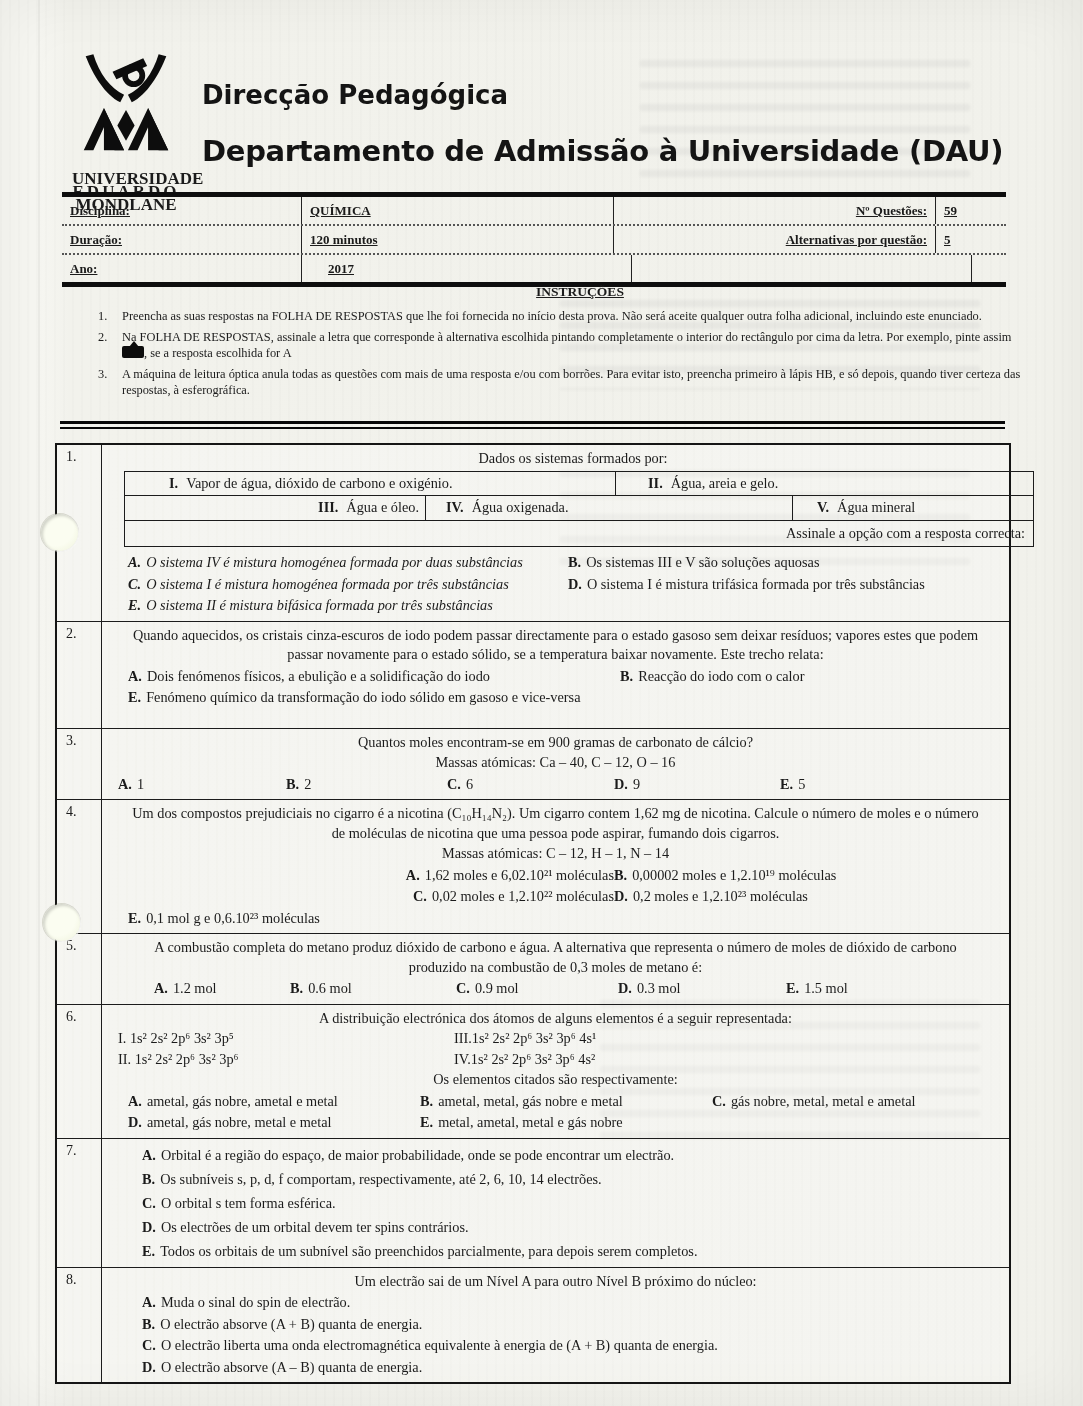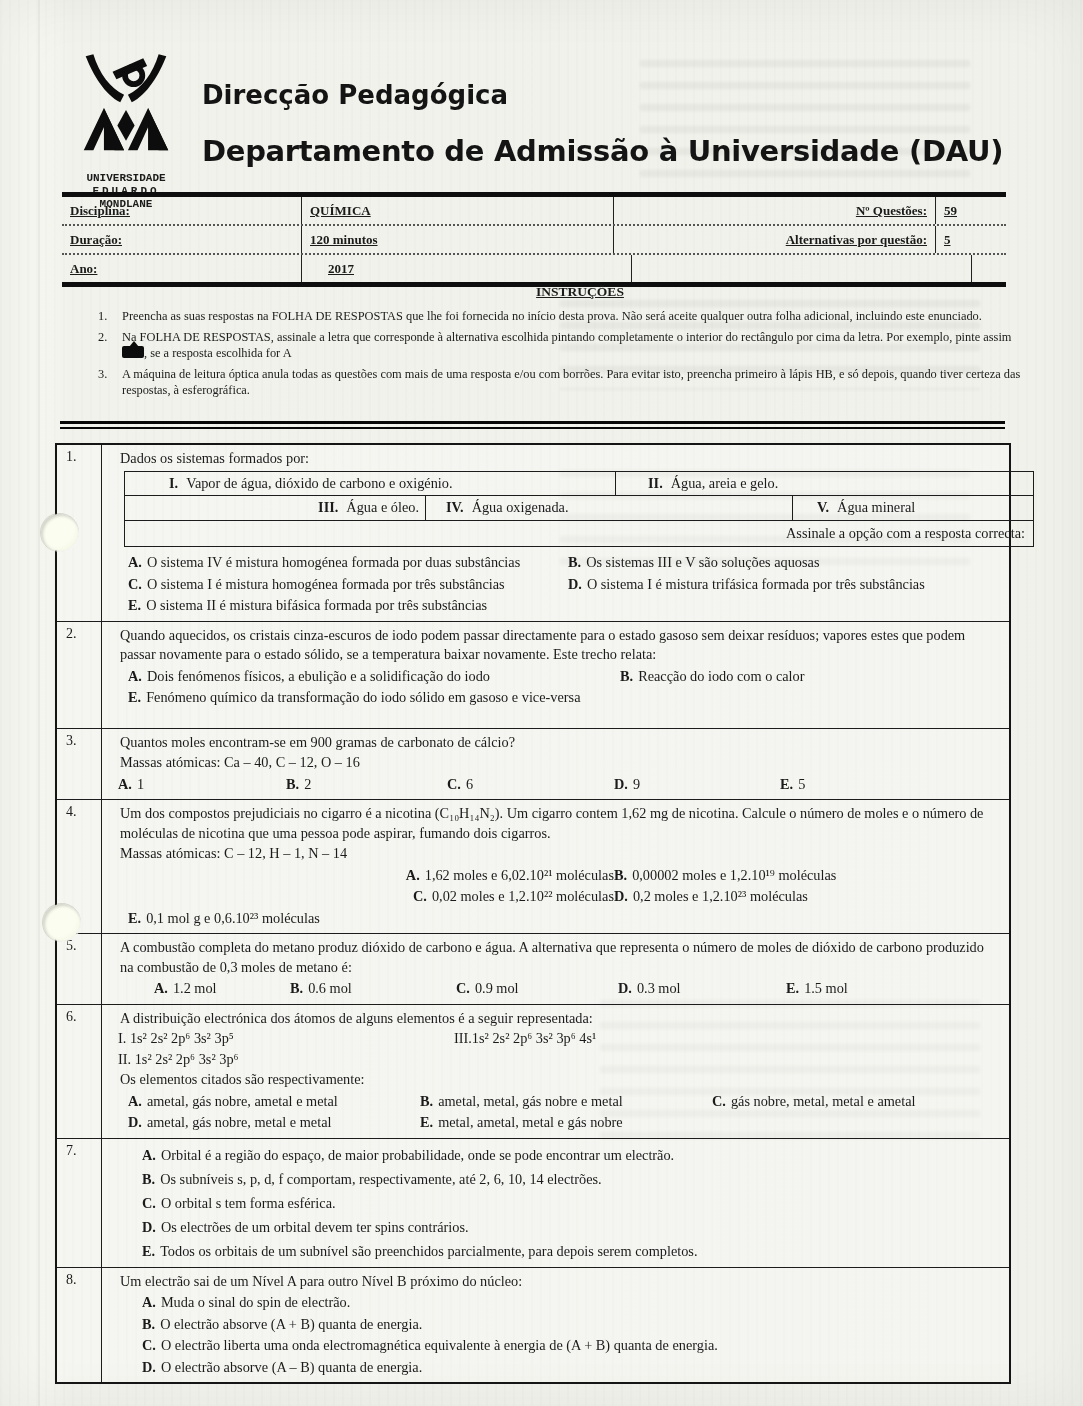--- a/index.html
+++ b/index.html
@@ -16,21 +16,21 @@
       linear-gradient(90deg, #f6f6f1 0 40px, #f2f2ec 70px, #f1f1eb 100%);
     box-shadow:inset 0 0 60px rgba(0,0,0,0.05);
   }
   .fold-line{position:absolute;left:38px;top:0;bottom:0;width:2px;background:rgba(0,0,0,0.045);}
   .bleed{position:absolute;filter:blur(1.4px);opacity:.10;pointer-events:none;
     background:repeating-linear-gradient(180deg, rgba(60,60,70,.55) 0 7px, rgba(0,0,0,0) 7px 22px);}
   
   .masthead{position:absolute;left:72px;top:52px;width:950px;display:flex;}
   .logo-block{width:108px;text-align:center;}
   .logo-glyph{display:block;margin:0 auto;}
-  .logo-text{font-weight:700;font-size:11px;line-height:13px;margin-top:2px;font-family:Liberation Mono, monospace;}
+  .logo-text{font-weight:700;font-size:17px;line-height:13px;margin-top:2px;}
   .logo-text .l2{letter-spacing:3px;}
   .titles{margin-left:22px;padding-top:28px;font-family:"DejaVu Sans","Liberation Sans",sans-serif;font-weight:700;color:#141414;}
   .title1{font-size:26px;line-height:30px;}
   .title2{font-size:29px;line-height:34px;margin-top:24px;letter-spacing:-0.3px;}
   
   .info-table{
     position:absolute;left:62px;top:192px;width:944px;
     border-top:5px solid #0e0e0e;border-bottom:5px solid #0e0e0e;
     font-size:13px;font-weight:700;text-decoration:underline;
   }
@@ -49,39 +49,39 @@
   .mark-blob{display:inline-block;width:22px;height:12px;background:#0c0c0c;border-radius:2px;vertical-align:-1px;position:relative;}
   .mark-blob::before{content:"";position:absolute;left:7px;top:-5px;border-left:5px solid transparent;border-right:5px solid transparent;border-bottom:6px solid #0c0c0c;}
   
   .double-rule{position:absolute;left:60px;top:421px;width:945px;height:3px;border-top:3.5px solid #070707;border-bottom:2.5px solid #070707;}
   
   .questions{position:absolute;left:55px;top:443px;width:952px;border:2px solid #151515;background:rgba(255,255,255,0.25);}
   .q{display:flex;border-top:1.6px solid #1c1c1c;}
   .q:first-child{border-top:none;}
   .q-num{flex:0 0 33px;padding:4px 2px 4px 9px;border-right:1.4px solid #1c1c1c;font-size:14px;}
   .q-body{flex:1;padding:3px 10px 5px 10px;font-size:14.3px;line-height:19.5px;}
-  .intro{margin:1px 8px;}
+  .intro{margin:1px 16px;text-align:center;}
   .opt-label{font-weight:700;}
   .opt{white-space:nowrap;}
   .opt .txt{margin-left:5px;white-space:normal;}
   .opt-row{display:flex;align-items:flex-start;margin-top:2px;}
   
   .sys-table{border:1.8px solid #1c1c1c;margin:2px 0 6px 12px;width:908px;}
   .sys-row{display:flex;border-bottom:1.6px solid #1c1c1c;}
   .sys-cell{padding:2px 6px;border-right:1.6px solid #1c1c1c;}
   .sys-cell:last-child{border-right:none;}
   .sys-label{font-weight:700;margin-right:8px;}
   .sys-footer{padding:3px 8px;text-align:right;}
   .r1c1{width:440px;padding-left:44px;}
   .r1c2{flex:1;padding-left:32px;}
   .r2c1{width:278px;padding-left:16px;text-align:right;}
   .r2c2{width:340px;padding-left:20px;}
   .r2c3{flex:1;padding-left:24px;}
   
-  .q1cols .opt:first-child{width:440px;}
+  .q1cols .opt:first-child{width:440px;font-style:italic;}
   .q2cols .opt:first-child{width:492px;}
   .q4cols .opt:first-child{width:486px;text-align:right;}
   .q6cols .opt{width:292px;}
   .q6cols .opt:last-child{width:auto;}
   .row5 .opt:nth-child(1){width:168px;}
   .row5 .opt:nth-child(2){width:161px;}
   .row5 .opt:nth-child(3){width:167px;}
   .row5 .opt:nth-child(4){width:166px;}
   .q3indent{padding-left:6px;}
   .q5indent{padding-left:42px;}
@@ -276,20 +276,21 @@
     <div class="q" style="min-height:112px;">
       <div class="q-num">6.</div>
       <div class="q-body">
         <div class="intro">A distribuição electrónica dos átomos de alguns elementos é a seguir representada:</div>
         <div class="cfg-row">
           <span class="cfg">I. 1s² 2s² 2p⁶ 3s² 3p⁵</span>
           <span class="cfg">III.1s² 2s² 2p⁶ 3s² 3p⁶ 4s¹</span>
         </div>
         <div class="cfg-row">
           <span class="cfg">II. 1s² 2s² 2p⁶ 3s² 3p⁶</span>
+          <span class="cfg">IV.1s² 2s² 2p⁶ 3s² 3p⁶ 4s²</span>
         </div>
         <div class="intro">Os elementos citados são respectivamente:</div>
         <div class="opt-row q6cols indent18">
           <div class="opt"><span class="opt-label">A.</span><span class="txt">ametal, gás nobre, ametal e metal</span></div>
           <div class="opt"><span class="opt-label">B.</span><span class="txt">ametal, metal, gás nobre e metal</span></div>
           <div class="opt"><span class="opt-label">C.</span><span class="txt">gás nobre, metal, metal e ametal</span></div>
         </div>
         <div class="opt-row q6cols indent18">
           <div class="opt"><span class="opt-label">D.</span><span class="txt">ametal, gás nobre, metal e metal</span></div>
           <div class="opt"><span class="opt-label">E.</span><span class="txt">metal, ametal, metal e gás nobre</span></div>

